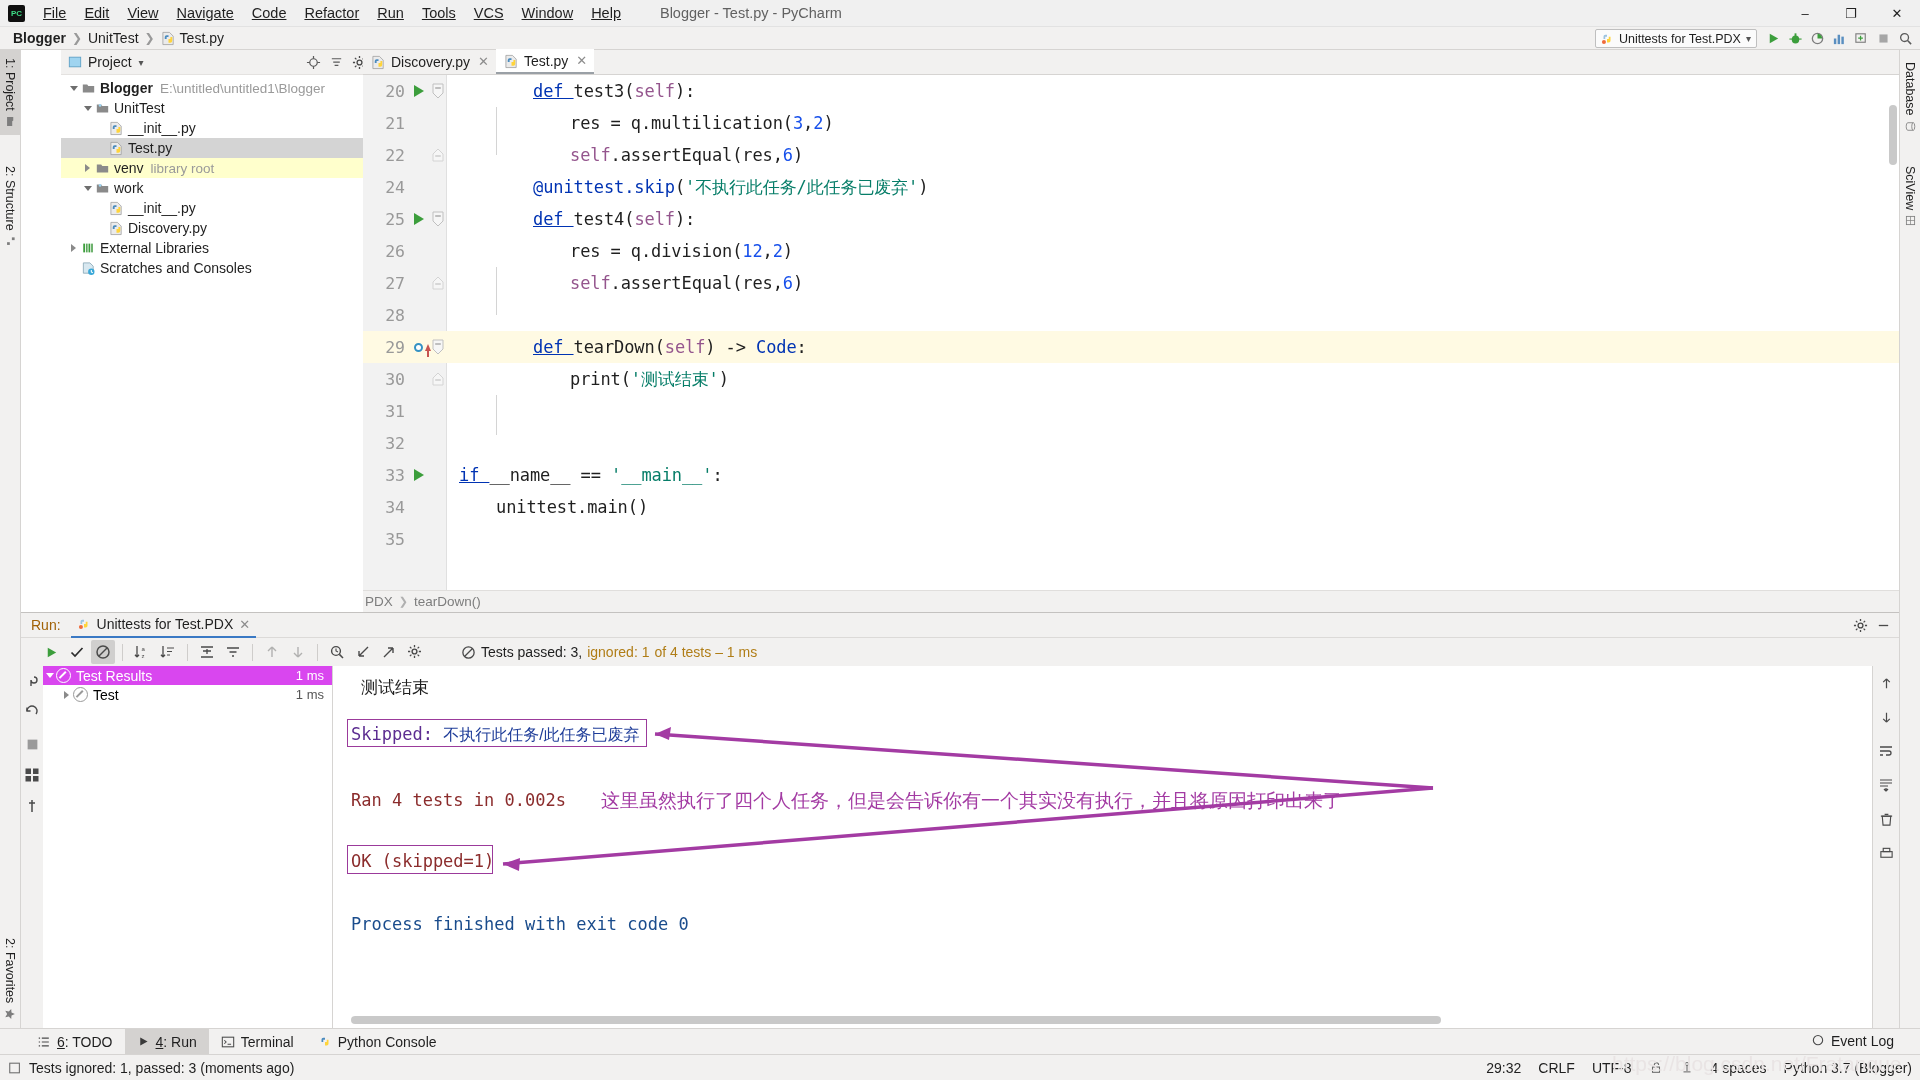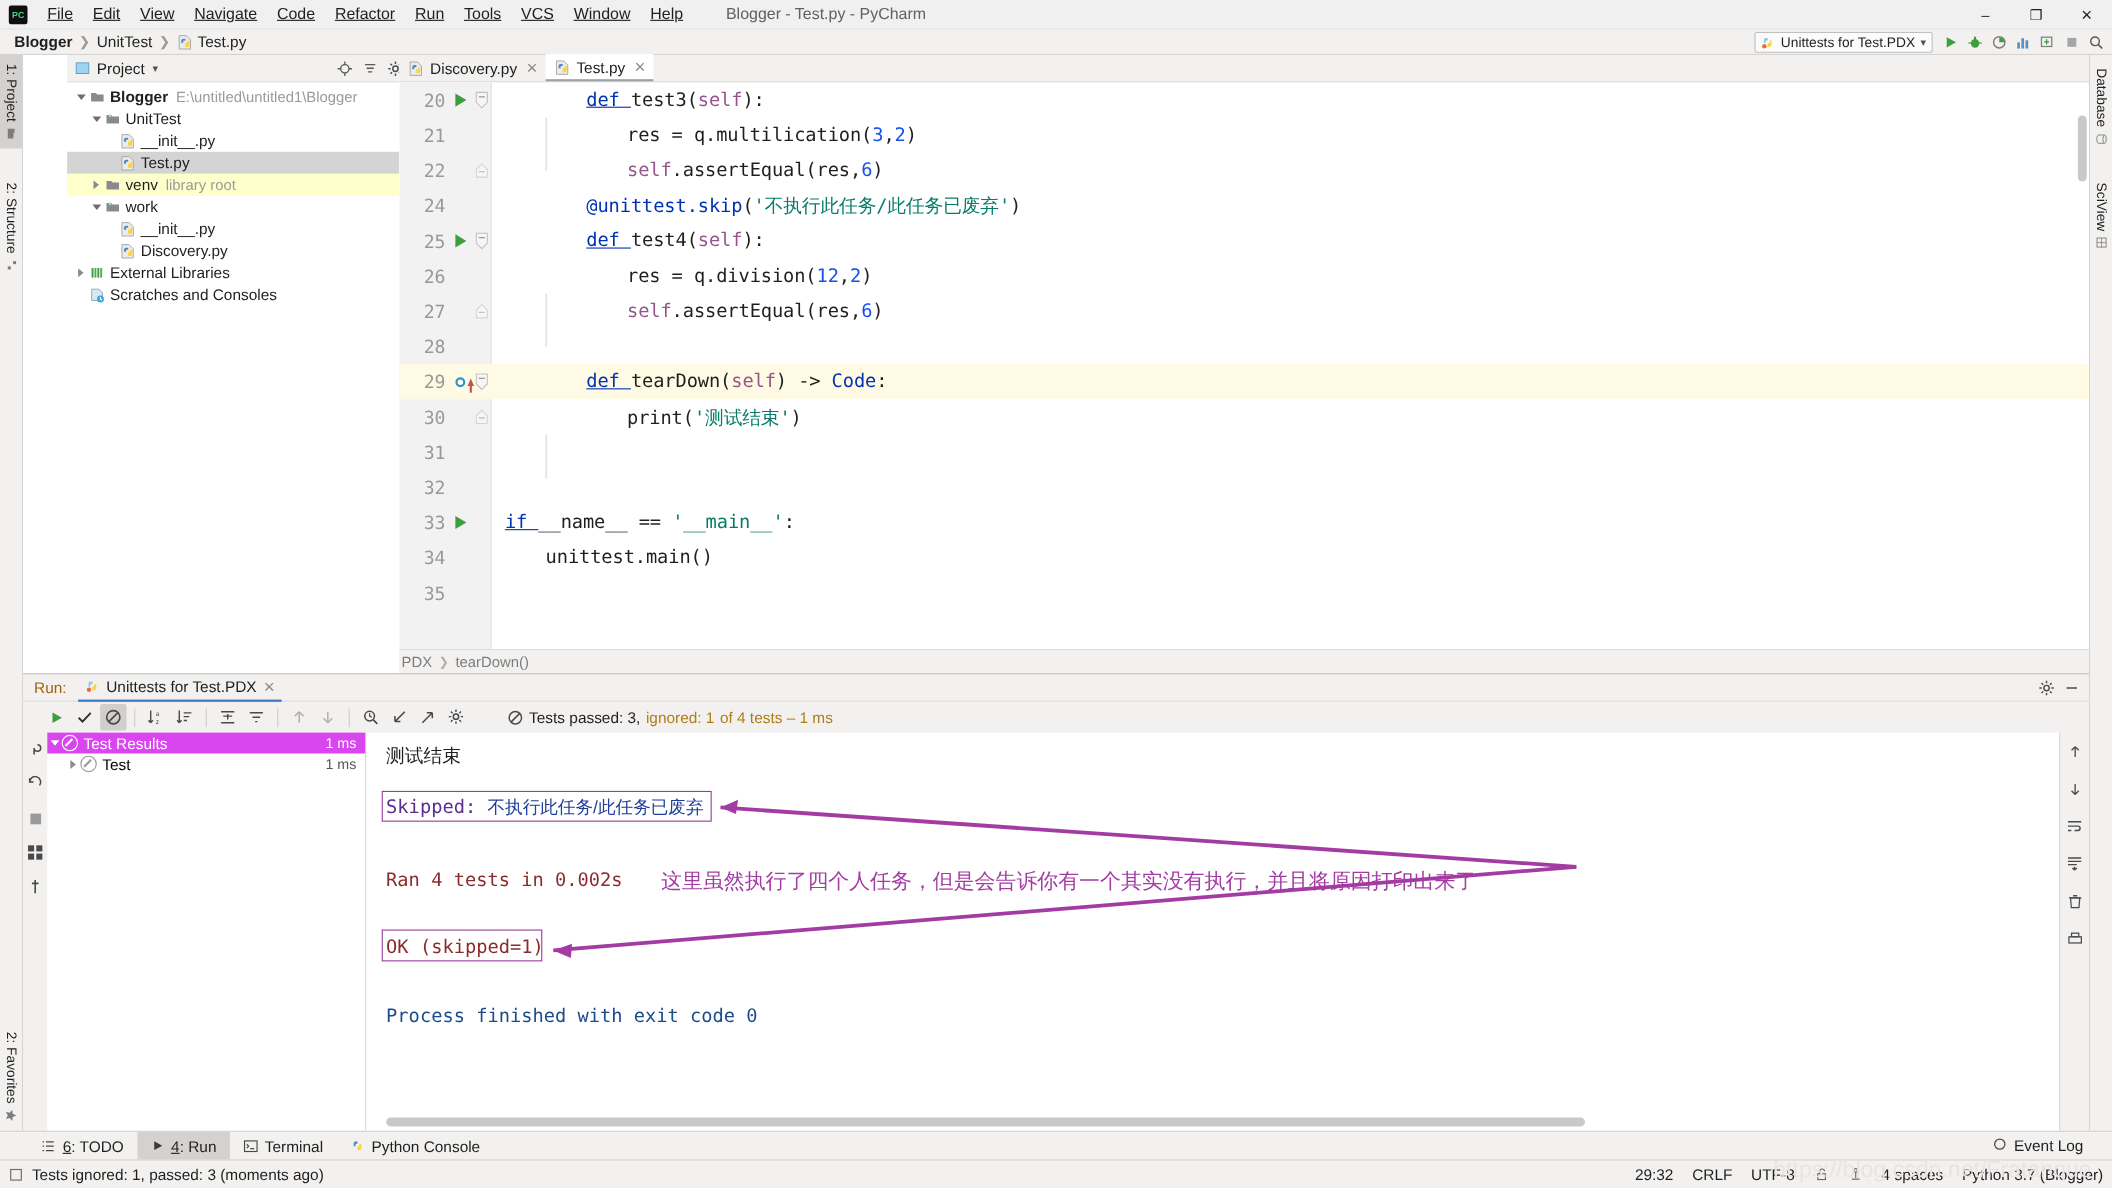--- a/index.html
+++ b/index.html
@@ -978,21 +978,21 @@
           <span class="tw" style="margin-left:17px">
               <span class="arrow-r"></span>
             </span>
           <span class="tt-icon"></span>
           <span>Test</span>
           <span class="tt-ms" style="color:#555">1 ms</span>
         </div>
       </div>
 
       <div class="console">
-        <div class="cons-line cons-zh" style="left:18px; top:10px;">测试结束</div>
+        <div class="cons-line cons-zh" style="left:28px; top:10px;">测试结束</div>
 
         <div class="box-hl" style="left:14px; top:53px; width:300px; height:28px;"></div>
         <div class="cons-line" style="left:18px; top:58px; color:#5c2d91;"><span>Skipped: </span><span class="cons-blue-zh" style="font-family:'Liberation Sans',sans-serif;font-size:16px">不执行此任务/此任务已废弃</span></div>
 
         <div class="cons-line cons-mono-red" style="left:18px; top:124px;">Ran 4 tests in 0.002s</div>
 
         <div class="box-hl" style="left:14px; top:179px; width:146px; height:29px;"></div>
         <div class="cons-line cons-mono-red" style="left:18px; top:185px;">OK (skipped=1)</div>
 
         <div class="cons-line" style="left:18px; top:248px; color:#1a4c8c;">Process finished with exit code 0</div>

